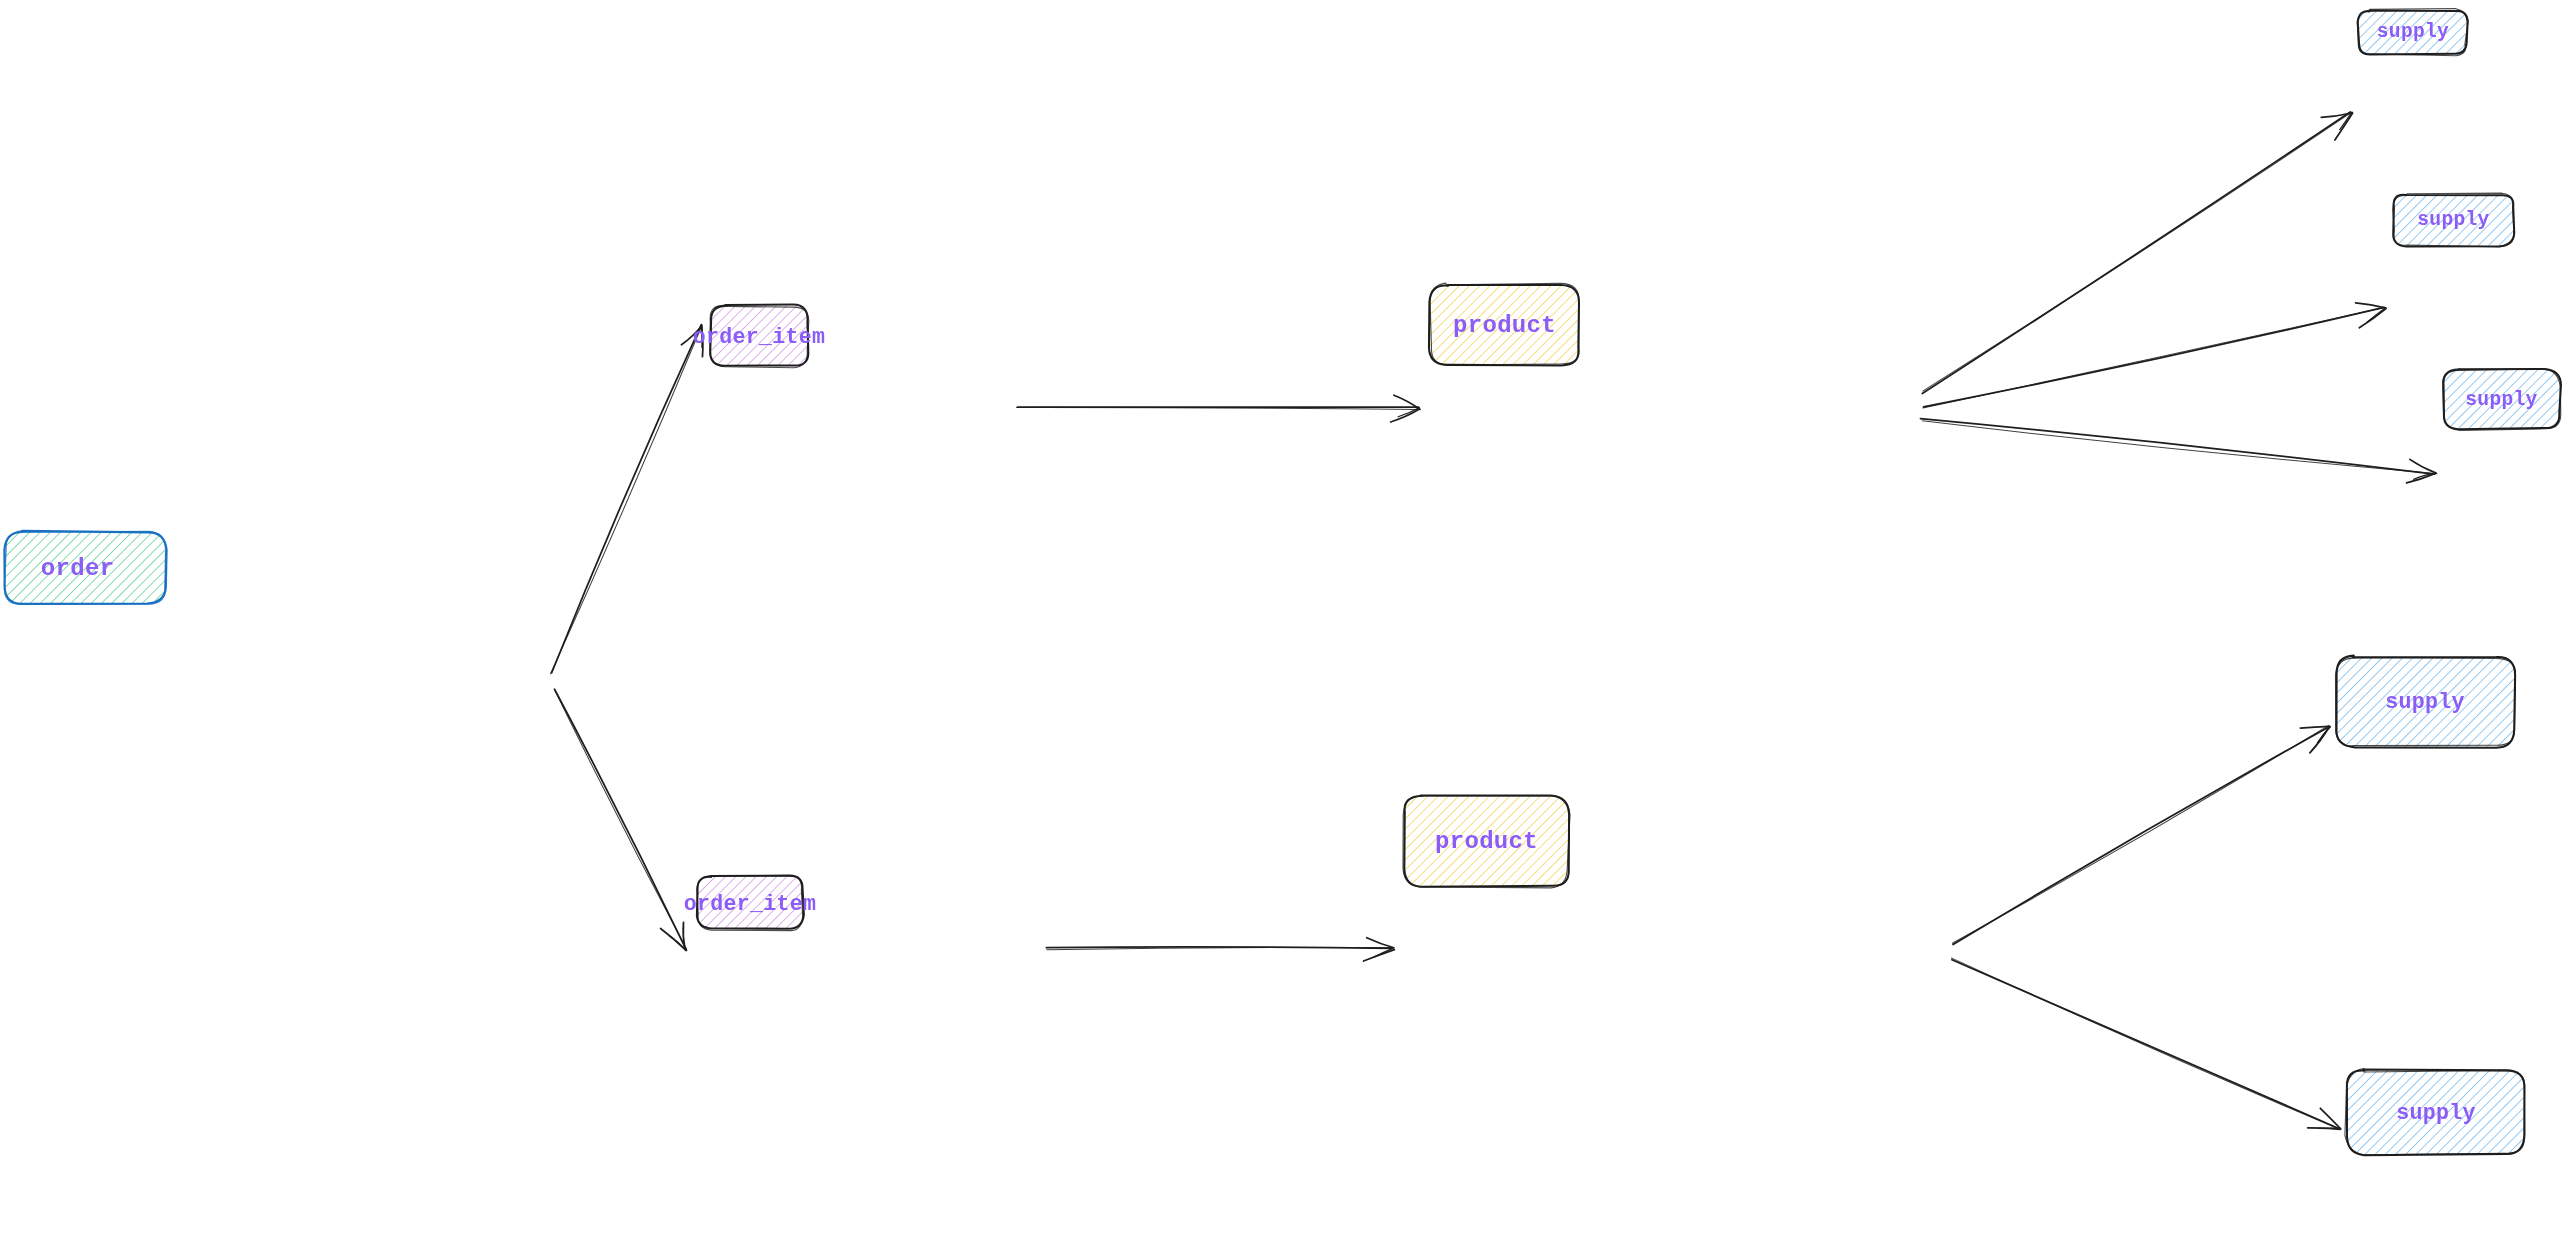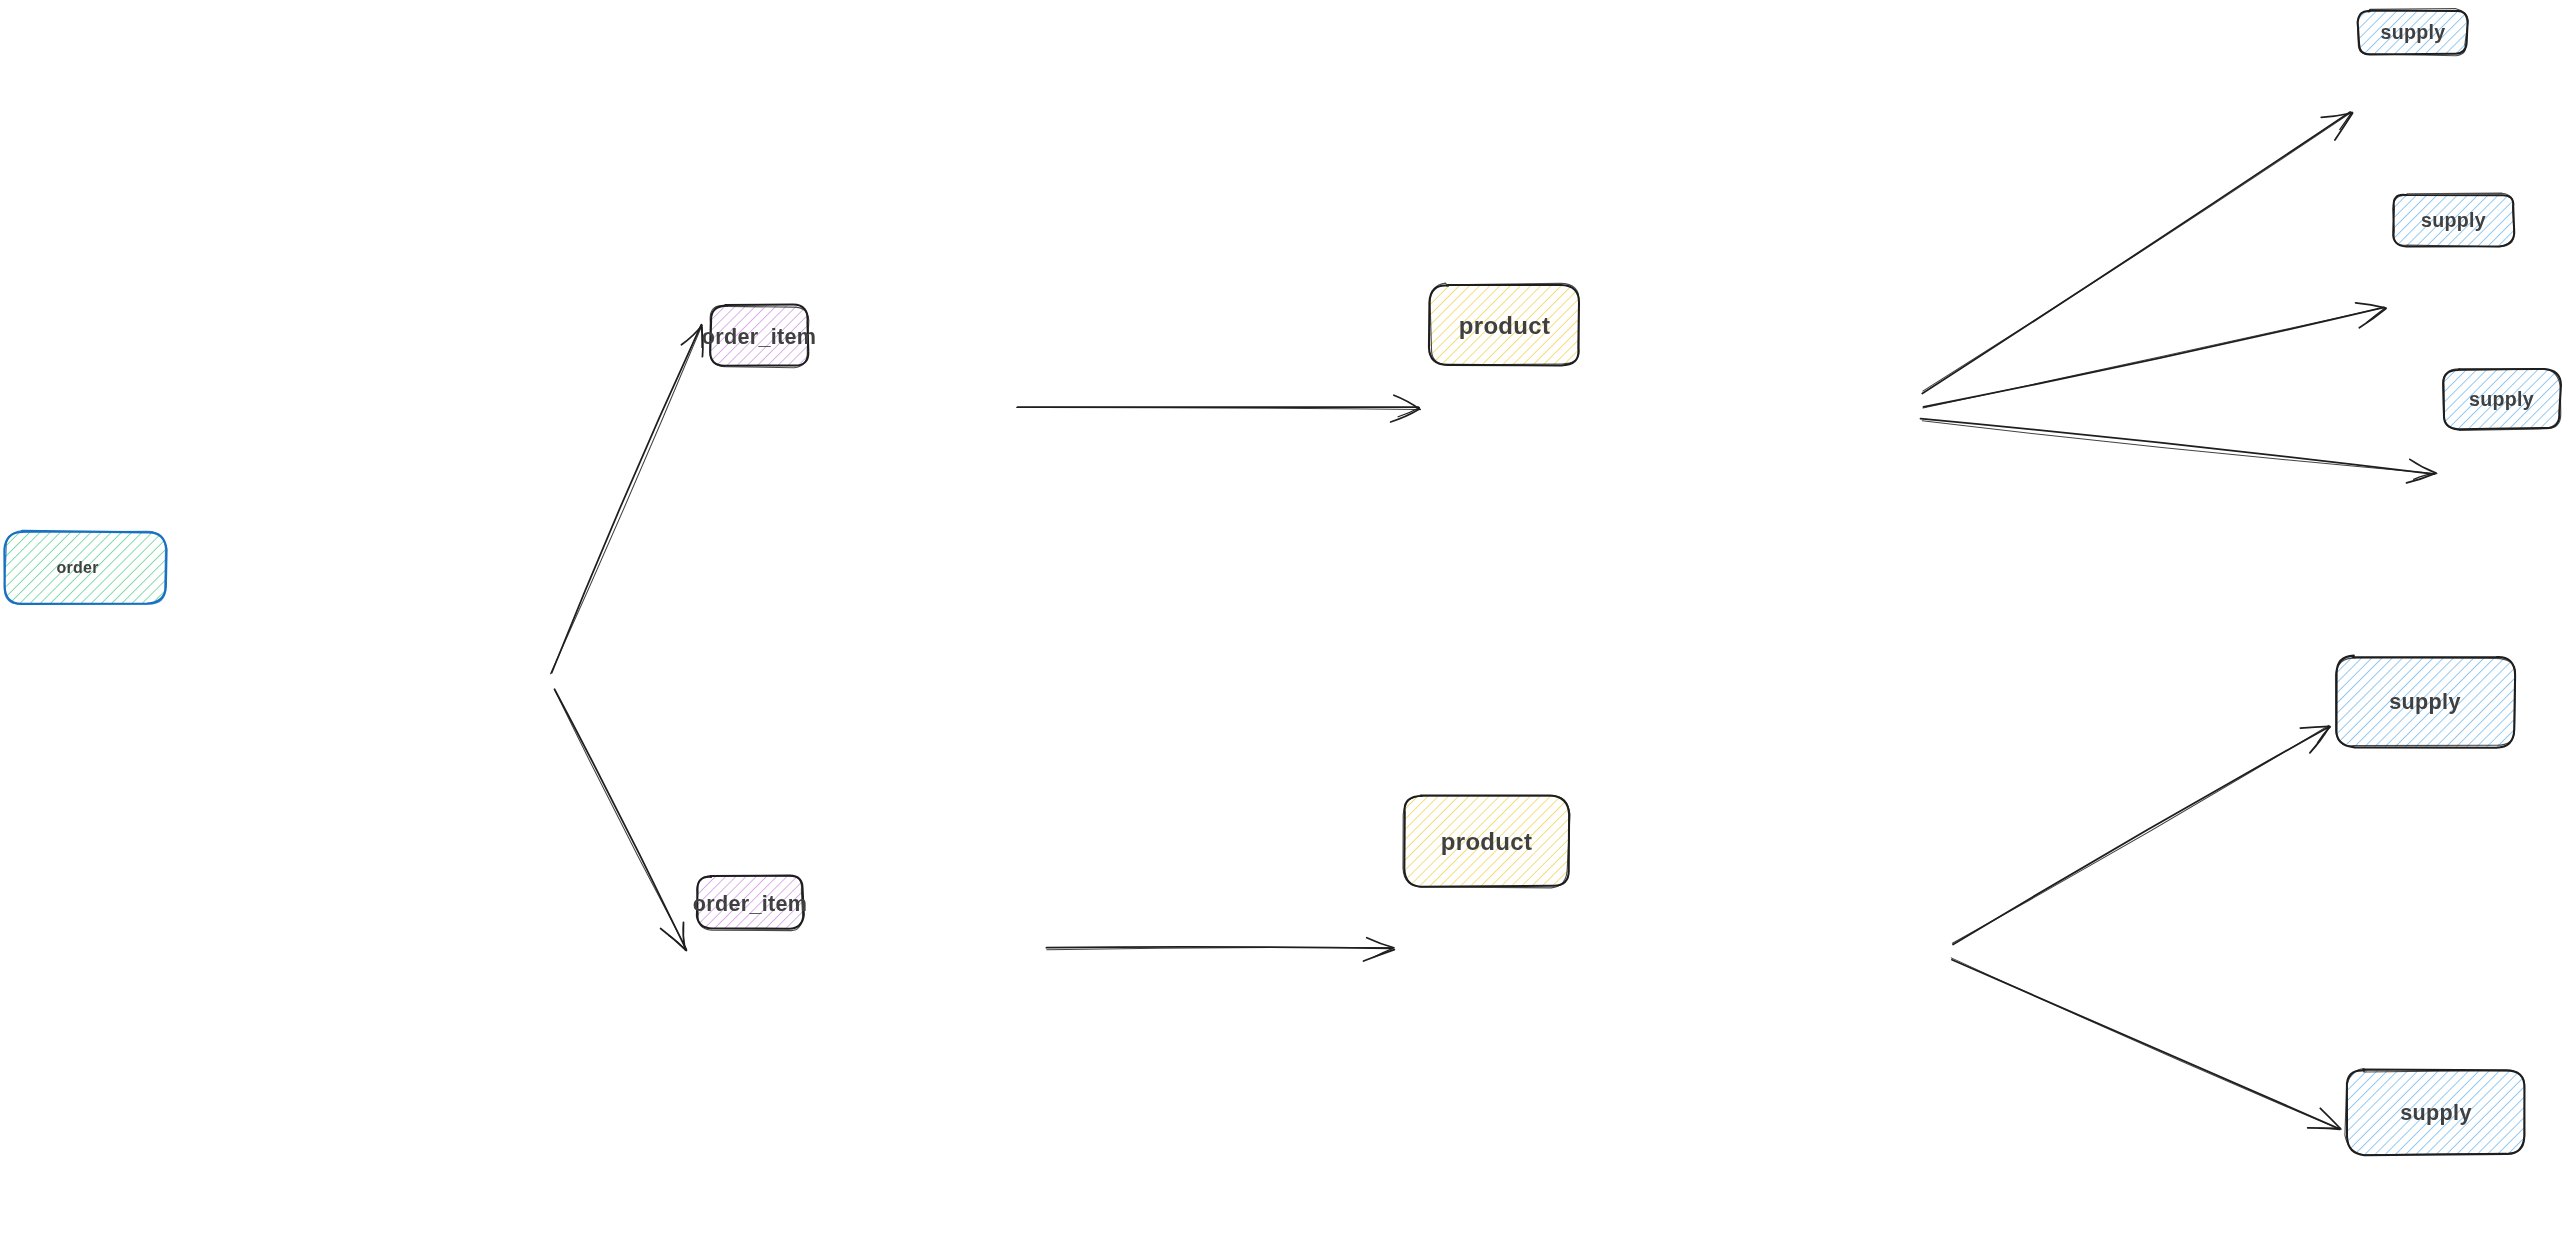--- a/index.html
+++ b/index.html
@@ -1,22 +1,22 @@
 <!DOCTYPE html>
 <html style="font-size:8.2px"><head>
 <meta charset="utf-8">
 <style>
   html,body{margin:0;padding:0;background:#ffffff;}
   #stage{position:relative;width:2700px;height:1233px;background:#ffffff;overflow:hidden;
          font-family:"DejaVu Sans",sans-serif;}
   svg.layer{position:absolute;left:0;top:0;width:2700px;height:1233px;}
   .nodelabel{
      position:absolute;display:flex;align-items:center;justify-content:center;
-     pointer-events:none;color:#404040;font-weight:700;
-     font-family:Liberation Sans, sans-serif;
+     pointer-events:none;color:#8b5cf6;font-weight:700;
+     font-family:Liberation Mono, monospace;
      letter-spacing:0.3px;
      border-radius:20px;
   }
   .hit{position:absolute;cursor:pointer;}
 </style>
 </head>
 <body>
 
 <div id="stage">
   <svg class="layer" id="gfx" viewBox="0 0 5240 2394" xmlns="http://www.w3.org/2000/svg">
@@ -174,21 +174,21 @@
         </g>
         <g>
           <path d="M 4589,2078 L 4866,2078 Q 4900,2078 4900,2112 L 4900,2207 Q 4900,2241 4866,2241 L 4589,2241 Q 4555,2241 4555,2207 L 4555,2112 Q 4555,2078 4589,2078 Z" fill="#ffffff" stroke="none"></path>
           <path d="M 4589,2078 L 4866,2078 Q 4900,2078 4900,2112 L 4900,2207 Q 4900,2241 4866,2241 L 4589,2241 Q 4555,2241 4555,2207 L 4555,2112 Q 4555,2078 4589,2078 Z" fill="url(#hatch-blue)" stroke="none"></path>
           <path d="M 4587.1,2076.6 L 4864.5,2078.2 Q 4901.1,2078.1 4900.2,2112.1 L 4900.3,2204.9 Q 4898.0,2241.6 4865.2,2240.4 L 4589.3,2242.9 Q 4557.1,2240.5 4555.8,2206.8 L 4555.6,2111.8 Q 4553.3,2076.2 4589.6,2078.6 Z" fill="none" stroke="#1e1e1e" stroke-width="4" stroke-linecap="round" stroke-linejoin="round" opacity="1"></path>
           <path d="M 4588.4,2081.3 L 4866.0,2078.2 Q 4901.4,2078.9 4900.7,2108.7 L 4899.7,2208.5 Q 4902.1,2238.6 4866.1,2239.9 L 4587.1,2242.0 Q 4558.1,2237.9 4551.7,2204.1 L 4554.8,2115.4 Q 4557.7,2078.3 4588.7,2074.9 Z" fill="none" stroke="#1e1e1e" stroke-width="2.2" stroke-linecap="round" stroke-linejoin="round" opacity="0.8"></path>
         </g>
       </g>
   </svg>
   <div id="label-layer">
-      <div class="nodelabel" style="left: 4.1px; top: 532px; width: 147px; height: 72px; font-size: 16px;">order</div>
+      <div class="nodelabel" style="left: 4.1px; top: 532px; width: 147px; height: 72px; font-size: 24px;">order</div>
       <div class="nodelabel" style="left: 710px; top: 306px; width: 98px; height: 61px; font-size: 21.6px;">order_item</div>
       <div class="nodelabel" style="left: 697px; top: 877px; width: 106px; height: 53px; font-size: 21.6px;">order_item</div>
       <div class="nodelabel" style="left: 1430px; top: 285px; width: 149px; height: 81px; font-size: 24px;">product</div>
       <div class="nodelabel" style="left: 1404px; top: 796px; width: 165px; height: 91px; font-size: 24px;">product</div>
       <div class="nodelabel" style="left: 2359px; top: 10.3px; width: 108px; height: 44px; font-size: 19.6px;">supply</div>
       <div class="nodelabel" style="left: 2393px; top: 194px; width: 121px; height: 52px; font-size: 19.6px;">supply</div>
       <div class="nodelabel" style="left: 2443px; top: 370px; width: 117px; height: 59px; font-size: 19.6px;">supply</div>
       <div class="nodelabel" style="left: 2336px; top: 657px; width: 178px; height: 90px; font-size: 21.6px;">supply</div>
       <div class="nodelabel" style="left: 2347px; top: 1071px; width: 178px; height: 84px; font-size: 21.6px;">supply</div>
     </div>

